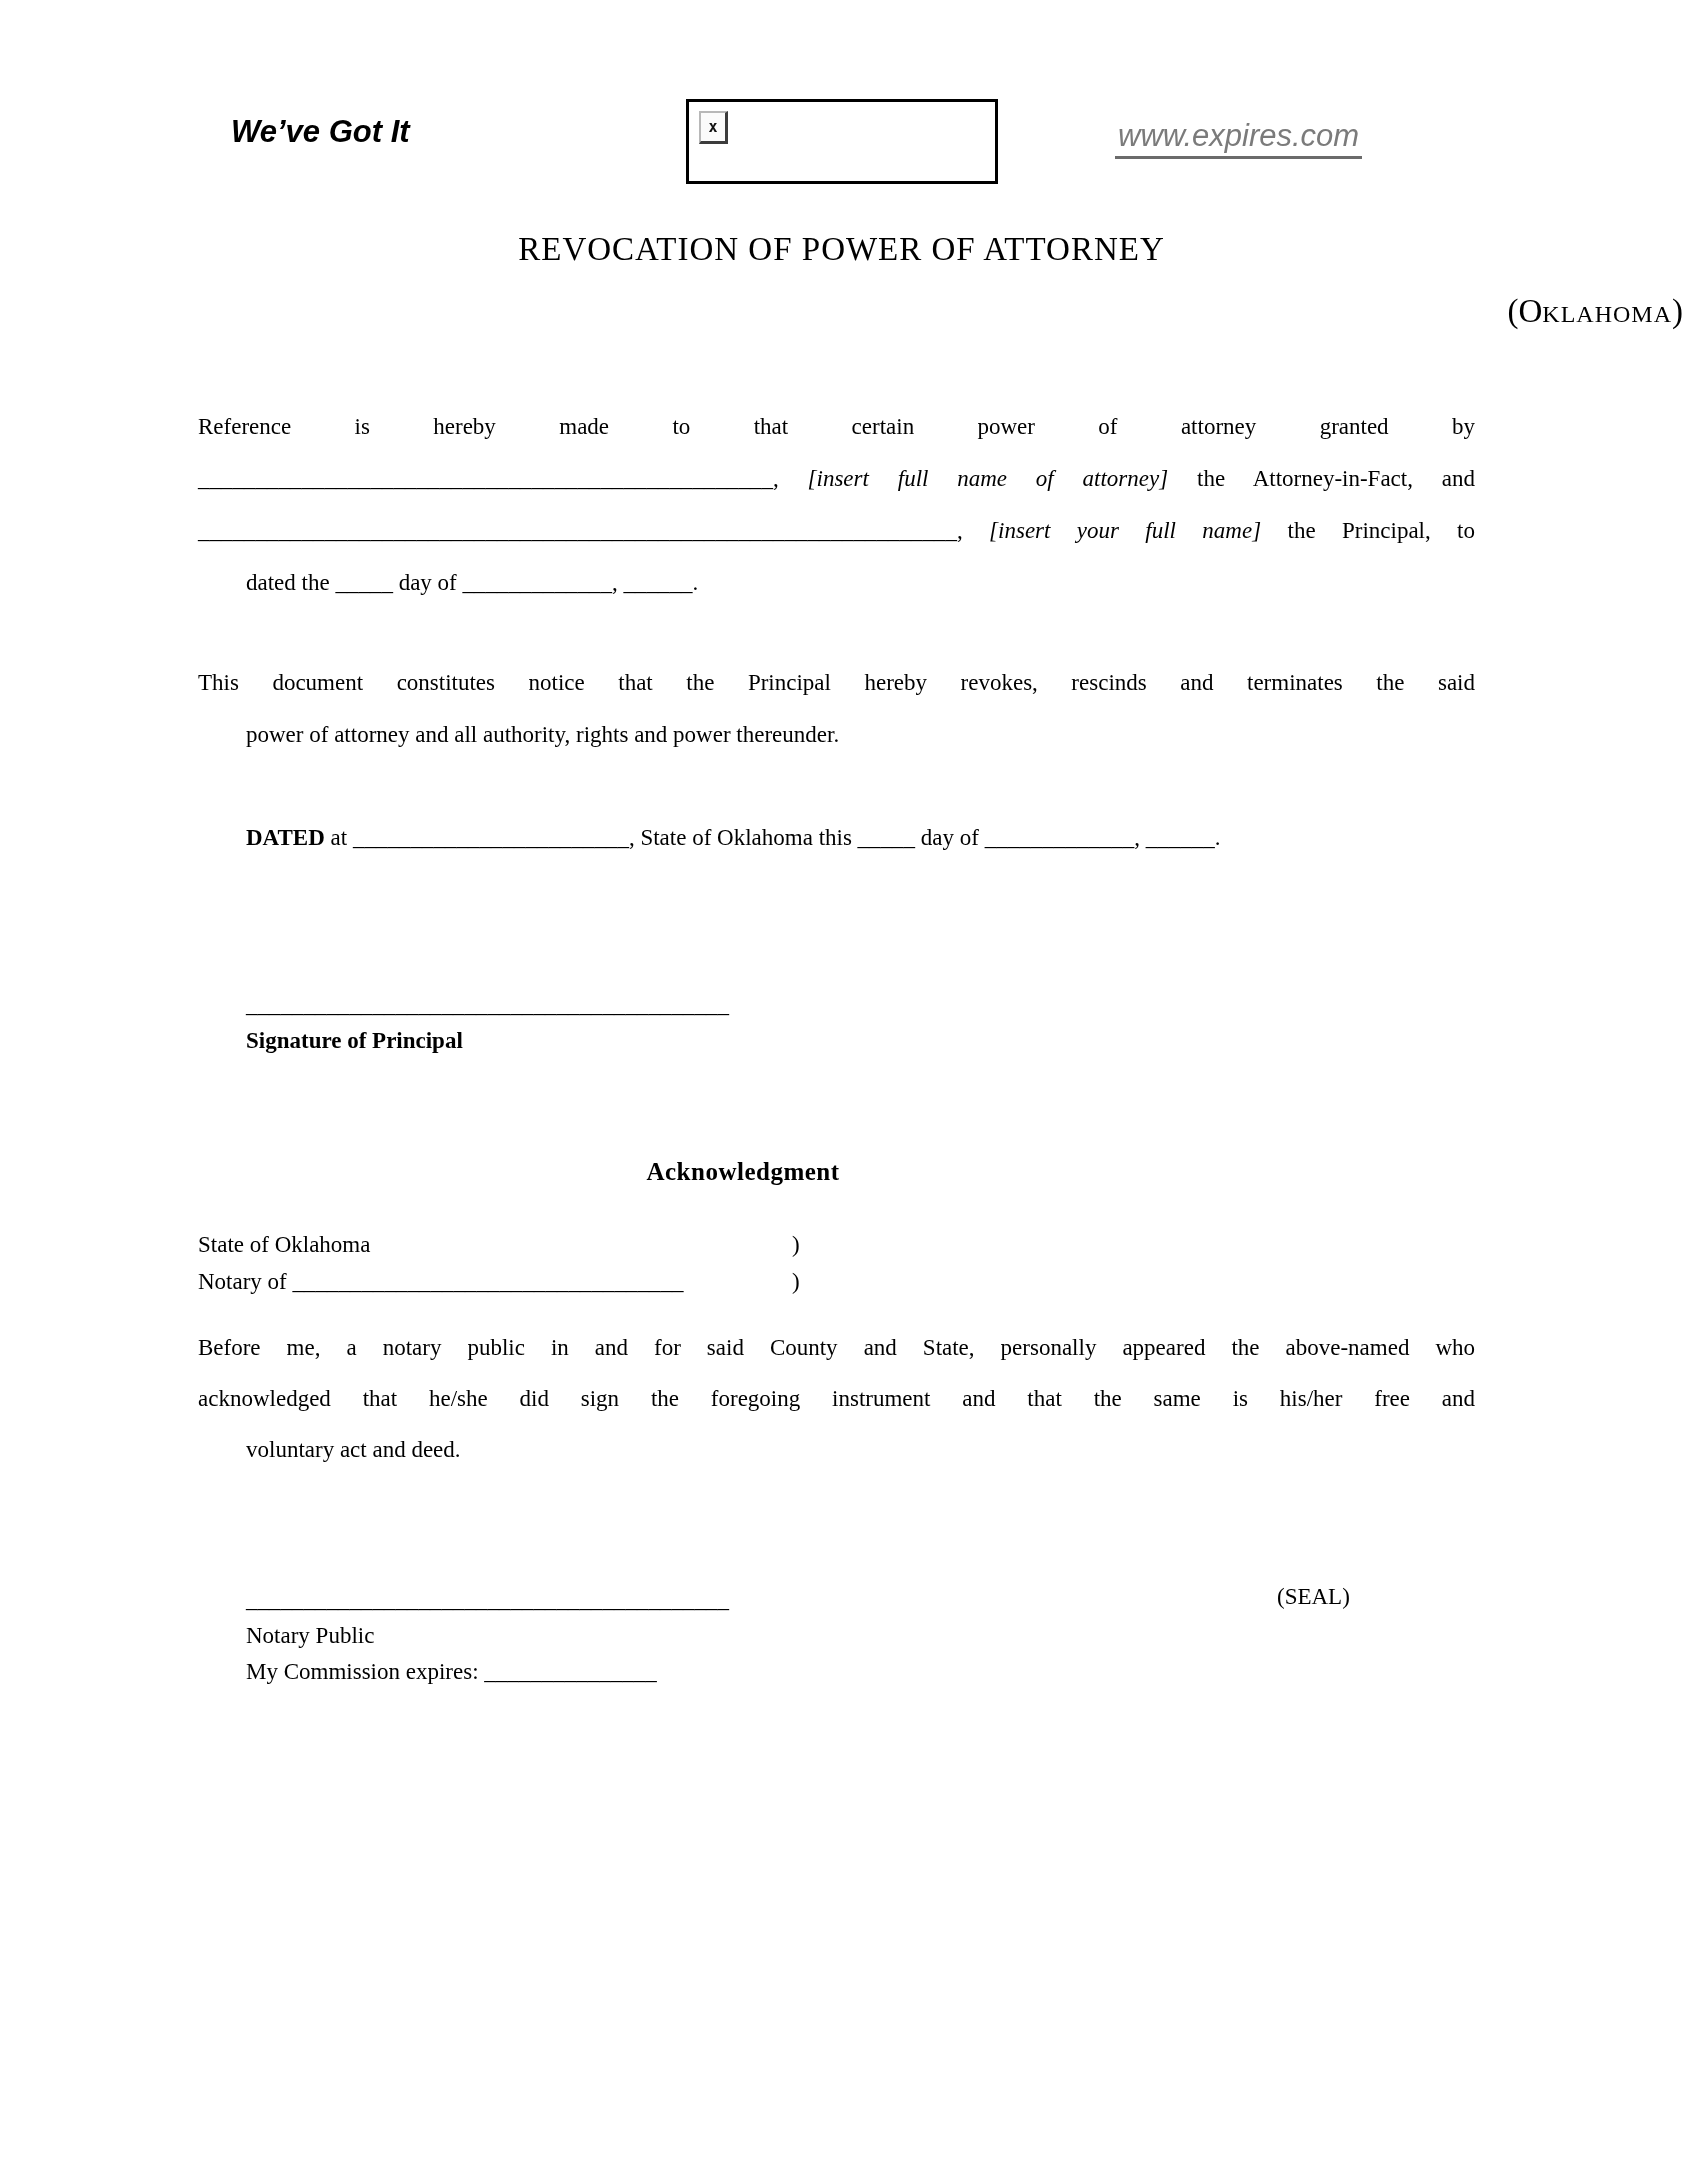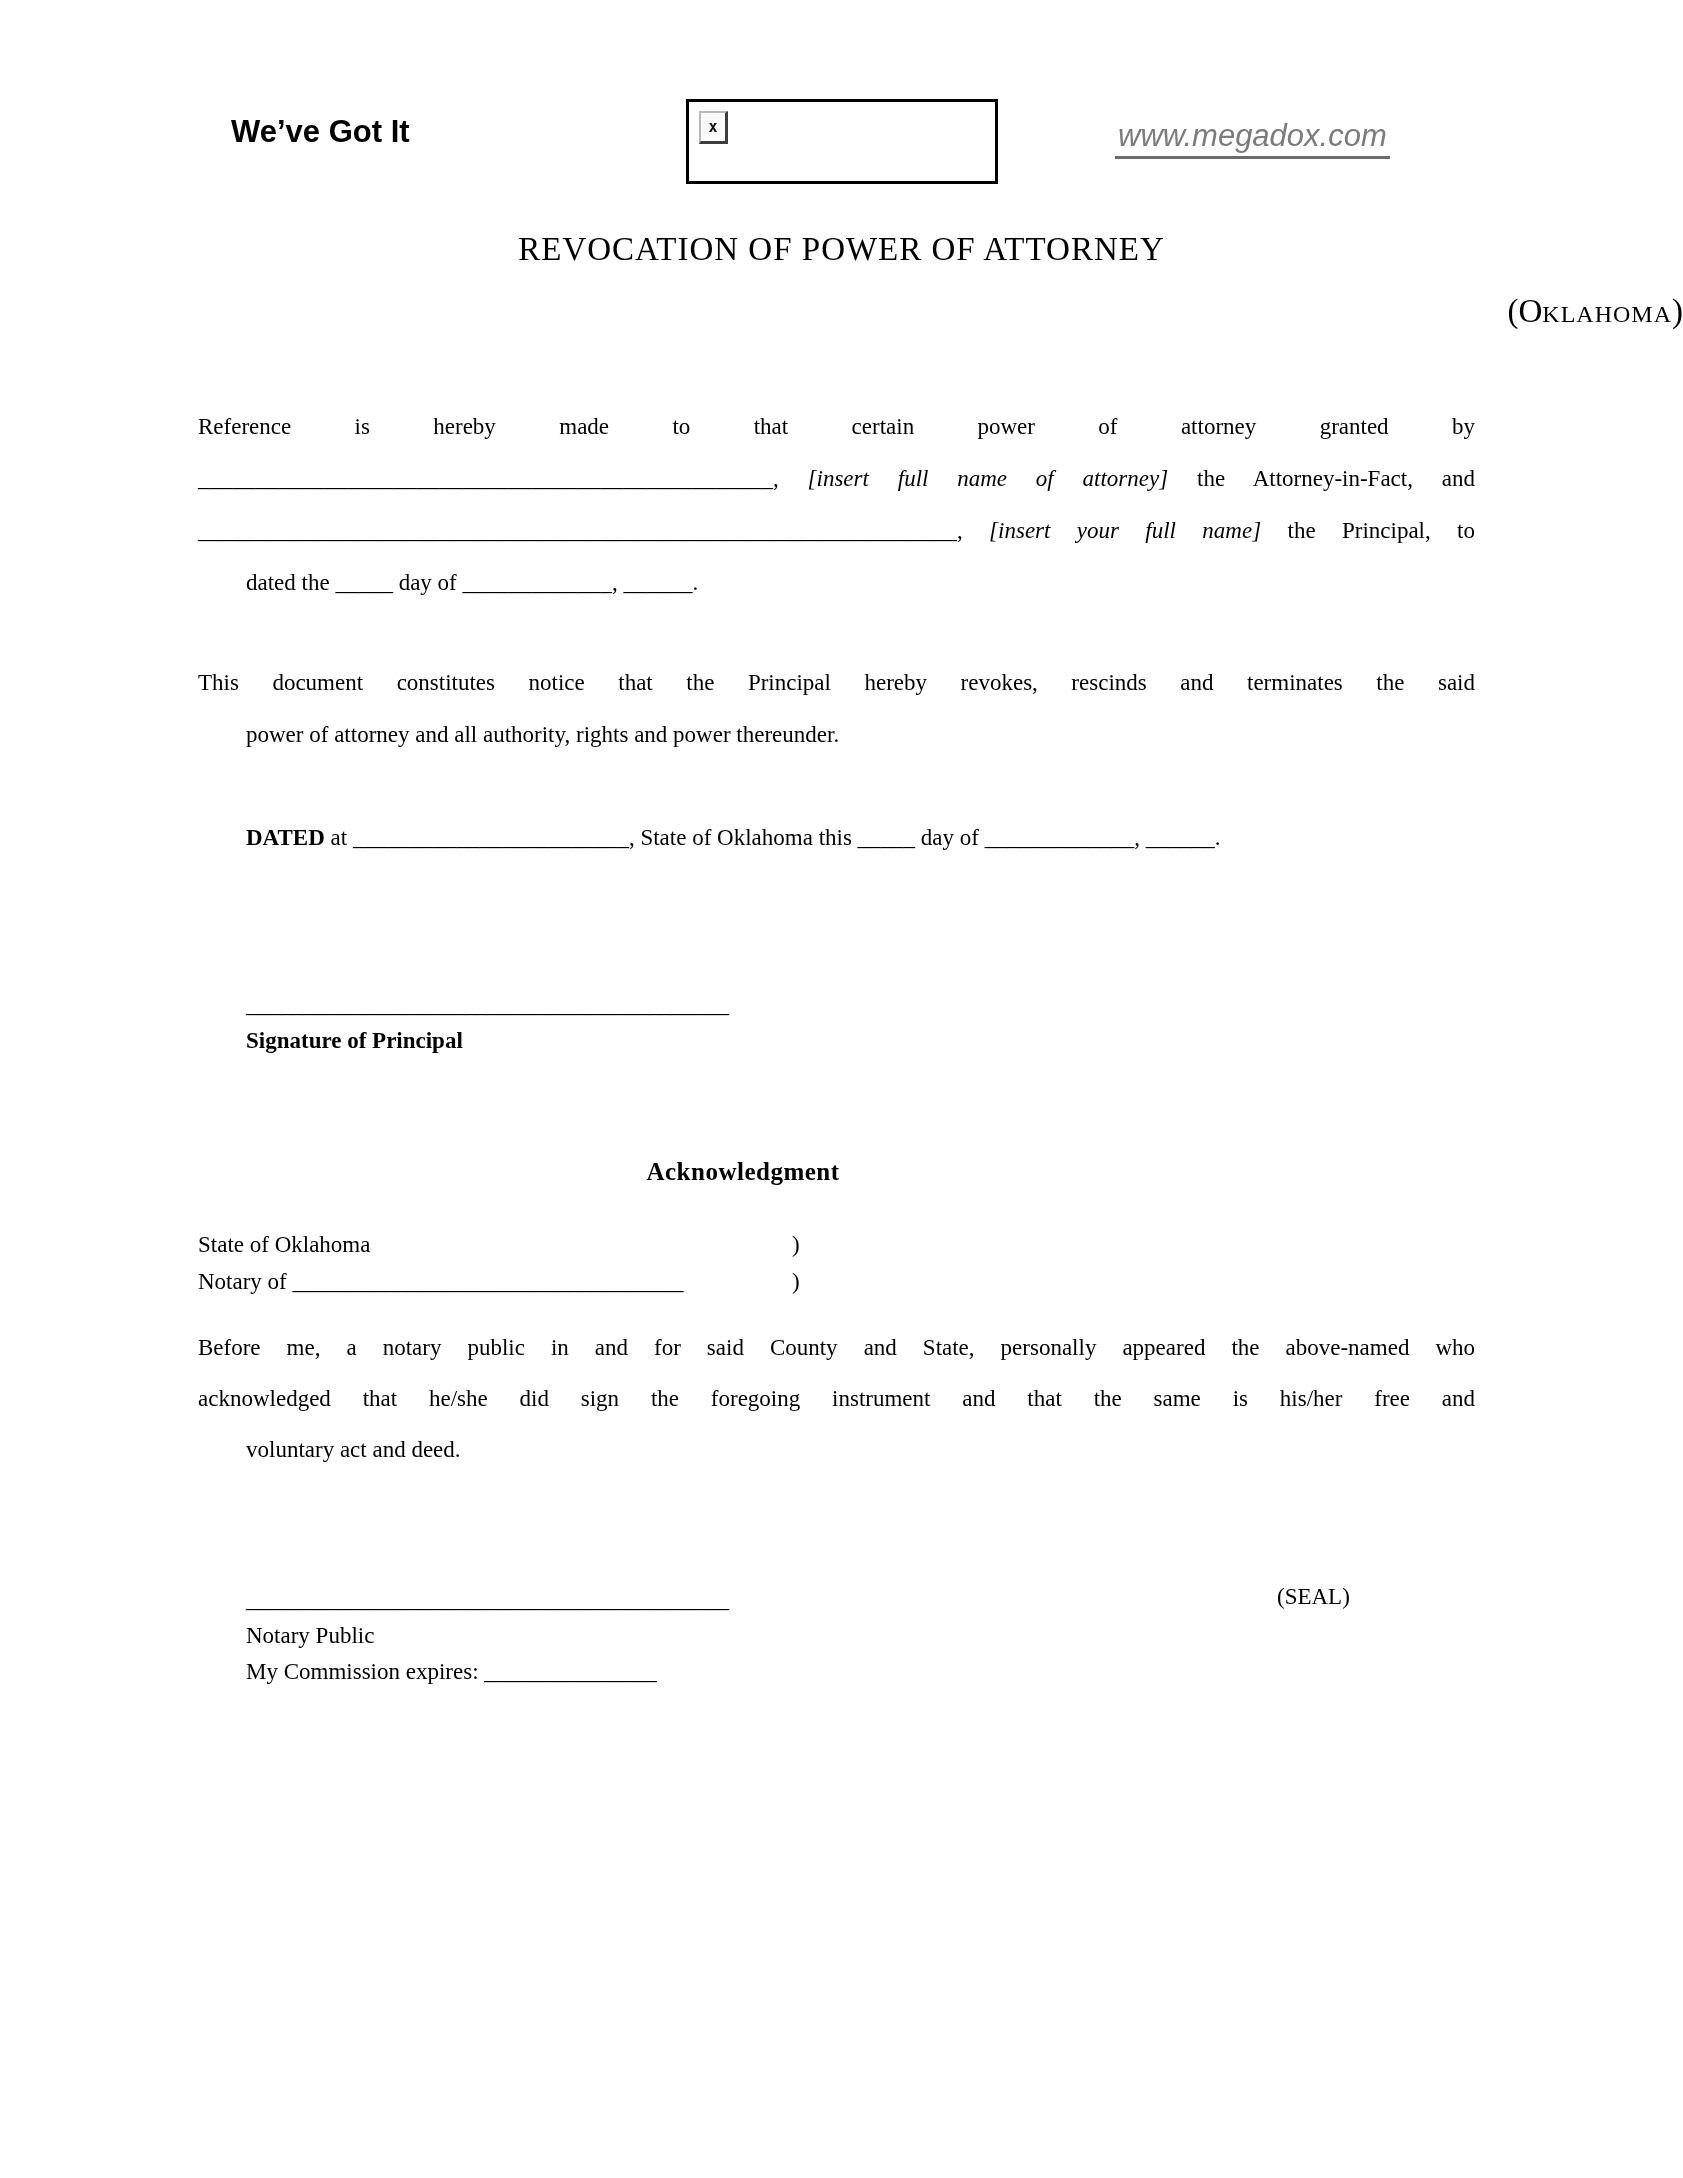--- a/index.html
+++ b/index.html
@@ -5,21 +5,21 @@
   html,body { margin:0; padding:0; background:#ffffff; }
   .page {
     position:relative; width:1683px; height:2178px; background:#ffffff;
     font-family:"Liberation Serif","DejaVu Serif",serif; color:#000;
     overflow:hidden;
   }
   
   .tagline {
     position:absolute; left:231px; top:114px;
     font-family:"Liberation Sans","DejaVu Sans",sans-serif;
-    font-weight:bold; font-size:31px; color:#000;
+    font-weight:bold; font-style:italic; font-size:31px; color:#000;
   }
   .logo-box {
     position:absolute; left:686px; top:99px; width:306px; height:79px;
     border:3px solid #000; background:#fff;
   }
   .img-icon {
     position:absolute; left:10px; top:9px; width:24px; height:28px;
     background:#fbfbfb;
     border-top:2px solid #b8b8b8; border-left:2px solid #b8b8b8;
     border-right:3px solid #3c3c3c; border-bottom:3px solid #3c3c3c;
@@ -77,21 +77,21 @@
 <div class="page">
 
   <div class="tagline">We’ve Got It</div>
 
   <div class="logo-box">
     <div class="img-icon">
       <span class="x">x</span>
     </div>
   </div>
 
-  <div class="website">www.megadox.com</div>
+  <div class="website">www.expires.com</div>
 
   <div class="title">REVOCATION OF POWER OF ATTORNEY</div>
   <div class="subtitle">
     <span class="big">(O</span><span class="caps">KLAHOMA</span><span class="big">)</span>
   </div>
 
   <div class="para lh53 p1">
     <div class="jline"><span>Reference is hereby made to that certain power of attorney granted by</span></div>
     <div class="jline"><span>__________________________________________________</span><span>, </span><span class="ins">[insert full name of attorney]</span><span> the Attorney-in-Fact, and</span></div>
     <div class="jline"><span>__________________________________________________________________</span><span>, </span><span class="ins">[insert your full name]</span><span> the Principal, to</span></div>

